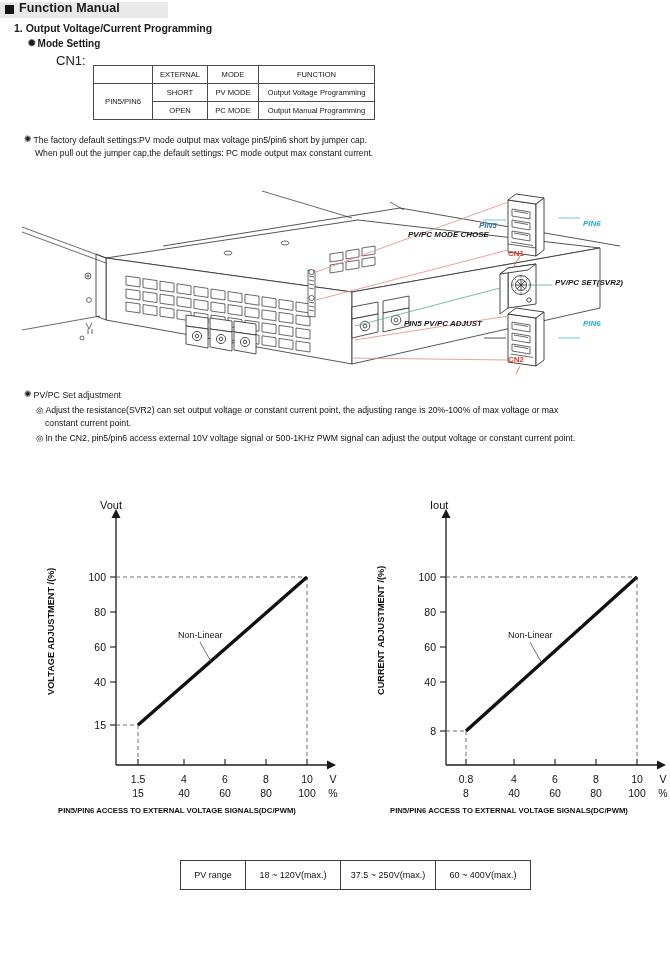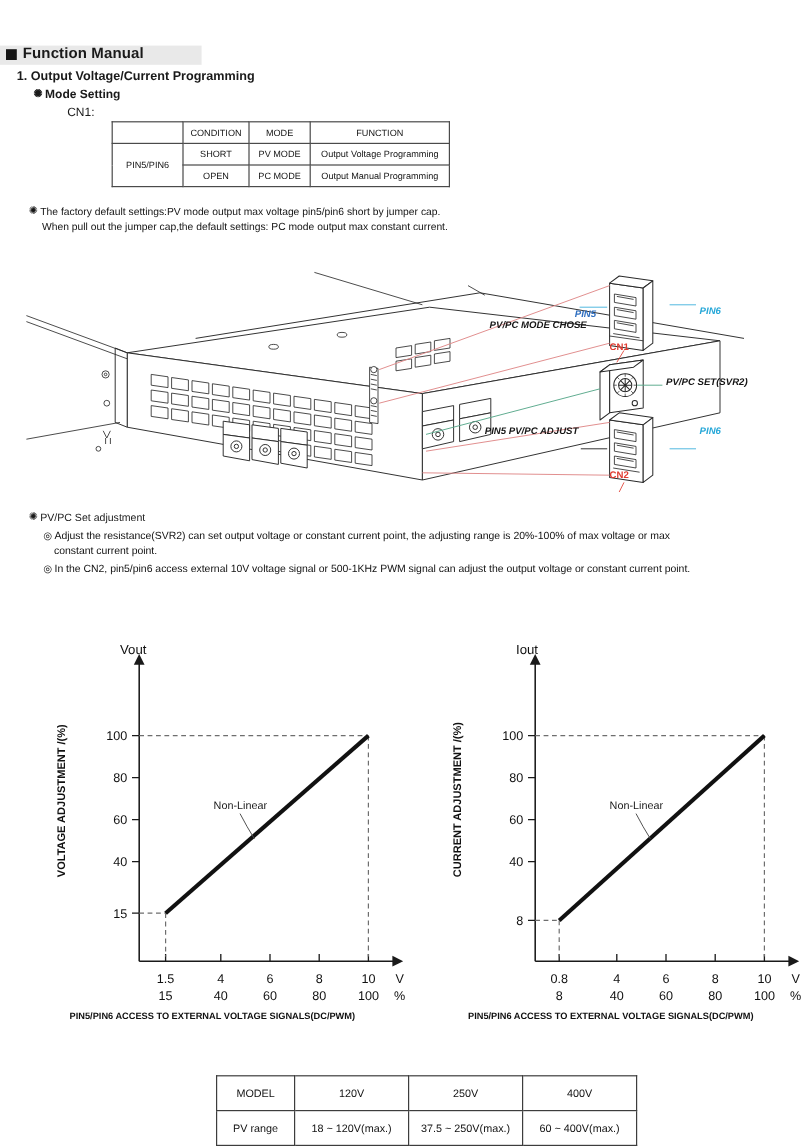--- a/index.html
+++ b/index.html
@@ -1,30 +1,30 @@
 <!DOCTYPE html>
 <html><head>
 <meta charset="utf-8">
 <style>
   html,body{margin:0;padding:0;}
   body{
     width:670px;height:955px;background:#ffffff;
     font-family:"Liberation Sans", sans-serif;
     color:#1a1a1a;position:relative;overflow:hidden;
   }
-  .pg{position:absolute;inset:0;margin-top:36px;}
+  .pg{position:absolute;inset:0;}
 
   
   .hdr{position:absolute;left:0;top:2px;width:168px;height:16px;background:#e9e9e9;}
   .hdr-sq{position:absolute;left:5px;top:5px;width:9px;height:9px;background:#161616;}
   .hdr-txt{position:absolute;left:19px;top:1px;font-size:12.5px;font-weight:bold;letter-spacing:.1px;}
 
   .sec-title{position:absolute;left:14px;top:22px;font-size:10.5px;font-weight:bold;}
   .mode-set{position:absolute;left:28px;top:38px;font-size:10px;font-weight:bold;}
-  .cn1-lab{position:absolute;left:56px;top:53px;font-size:10px;}
+  .cn1-lab{position:absolute;left:56px;top:53px;font-size:13px;}
 
   .sun{display:inline-block;font-size:9px;transform:translateY(-1px);margin-right:2px;}
 
   
   .t1{position:absolute;left:93px;top:65px;border-collapse:collapse;}
   .t1 td{border:1px solid #4a4a4a;font-size:7.6px;text-align:center;
          padding:0;height:17px;color:#141414;}
   .t1 .c0{width:58px;}
   .t1 .c1{width:54px;}
   .t1 .c2{width:50px;}
@@ -80,21 +80,21 @@
 
   <div class="mode-set">
     <span class="sun">✺</span><span>Mode Setting</span>
   </div>
   <div class="cn1-lab">CN1:</div>
 
   <table class="t1">
     <tbody>
         <tr>
       <td class="c0"></td>
-      <td class="c1">CONDITION</td>
+      <td class="c1">EXTERNAL</td>
       <td class="c2">MODE</td>
       <td class="c3">FUNCTION</td>
     </tr>
     <tr>
       <td class="c0" rowspan="2">PIN5/PIN6</td>
       <td class="c1">SHORT</td>
       <td class="c2">PV MODE</td>
       <td class="c3">Output Voltage Programming</td>
     </tr>
     <tr>
@@ -447,26 +447,20 @@
       <text x="279" y="302">100</text>
       <text x="305" y="302">%</text>
     </g>
   </svg>
 
   <div class="cap left">PIN5/PIN6 ACCESS TO EXTERNAL VOLTAGE SIGNALS(DC/PWM)</div>
   <div class="cap right">PIN5/PIN6 ACCESS TO EXTERNAL VOLTAGE SIGNALS(DC/PWM)</div>
 
   <table class="t2">
     <tbody>
-        <tr>
-      <td class="h">MODEL</td>
-      <td class="d">120V</td>
-      <td class="d">250V</td>
-      <td class="d">400V</td>
-    </tr>
     <tr>
       <td class="h">PV range</td>
       <td class="d">18 ~ 120V(max.)</td>
       <td class="d">37.5 ~ 250V(max.)</td>
       <td class="d">60 ~ 400V(max.)</td>
     </tr>
   </tbody>
     </table>
 
 </div>

